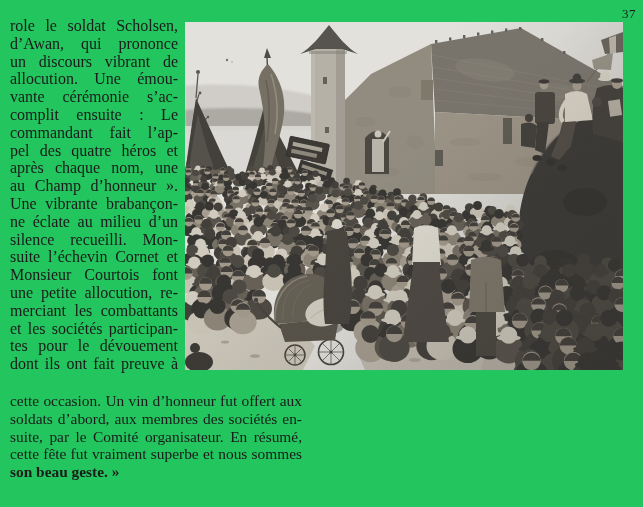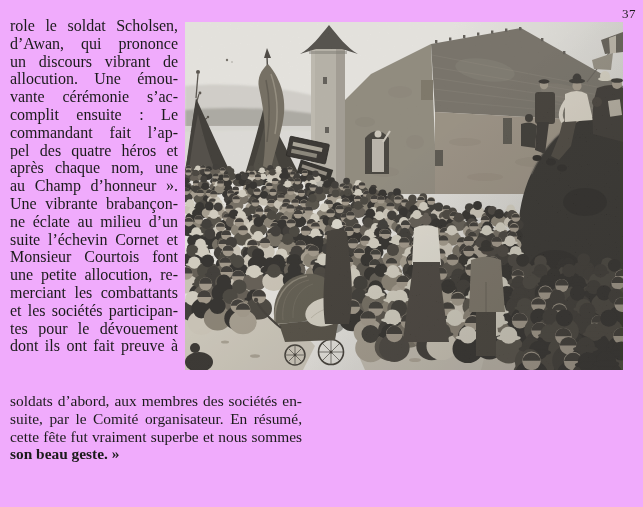--- a/index.html
+++ b/index.html
@@ -1,18 +1,18 @@
 <!DOCTYPE html>
 <html style="--sky_top: #edebe6; --sky_bottom: #d3d2cd; --hills: #8f8c84; --water: #e2e1db; --tower_body: #b6b2a7; --tower_cap: #45423d; --stone_gable: #8b8577; --stone_front: #968c7d; --roof: #6e695f; --roof_light: #938c7f; --door: #37342e; --rock: #262420; --ground: #cfc9bb; --ground2: #c3bdaf; --flag_dark: #2f2c27; --banner_board: #26231f; --banner_text: #b7b0a0; --pram_hood: #565144; --pram_blanket: #d8d3c5; --skin: #9e9484; --light_hat: #d6d1c2;"><head>
 <meta charset="utf-8">
 <style>
   html,body{margin:0;padding:0;}
   body{width:643px;height:507px;background:#ffffff;overflow:hidden;position:relative;
        font-family:"Liberation Serif","DejaVu Serif",serif;color:#1b1b1b;}
-  #page{position:absolute;inset:0;background:#f0abfc;}
+  #page{position:absolute;inset:0;background:#22c55e;}
   #pageno{position:absolute;top:6px;right:7px;font-size:13px;letter-spacing:0.5px;}
   #column{position:absolute;left:10px;top:17px;width:168px;font-size:16px;line-height:17.8px;}
   #closing{position:absolute;left:10px;top:392px;width:292px;font-size:15.4px;line-height:17.8px;}
   .jline{text-align:justify;text-align-last:justify;height:17.8px;overflow:hidden;white-space:normal;}
   .jline.end{text-align-last:left;font-weight:bold;}
   #photo{position:absolute;left:185px;top:22px;width:438px;height:348px;}
   #photo svg{display:block;width:438px;height:348px;}
 </style>
 </head>
 <body>
@@ -27,30 +27,32 @@
     <div class="jline">un discours vibrant de</div>
     <div class="jline">allocution. Une émou-</div>
     <div class="jline">vante cérémonie s’ac-</div>
     <div class="jline">complit ensuite : Le</div>
     <div class="jline">commandant fait l’ap-</div>
     <div class="jline">pel des quatre héros et</div>
     <div class="jline">après chaque nom, une</div>
     <div class="jline">au Champ d’honneur ».</div>
     <div class="jline">Une vibrante brabançon-</div>
     <div class="jline">ne éclate au milieu d’un</div>
+    <div class="jline">silence recueilli. Mon-</div>
     <div class="jline">suite l’échevin Cornet et</div>
     <div class="jline">Monsieur Courtois font</div>
     <div class="jline">une petite allocution, re-</div>
     <div class="jline">merciant les combattants</div>
     <div class="jline">et les sociétés participan-</div>
     <div class="jline">tes pour le dévouement</div>
     <div class="jline">dont ils ont fait preuve à</div>
   </div>
 
   <div id="closing">
+    <div class="jline">cette occasion. Un vin d’honneur fut offert aux</div>
     <div class="jline">soldats d’abord, aux membres des sociétés en-</div>
     <div class="jline">suite, par le Comité organisateur. En résumé,</div>
     <div class="jline">cette fête fut vraiment superbe et nous sommes</div>
     <div class="jline end">son beau geste. »</div>
   </div>
 
   <div id="photo" role="img" aria-label="Black-and-white photograph: a dense crowd with society pennants, a tall processional flag and banner boards gathered before the stone church of Awan with its square pointed tower; spectators sit on a rocky wall at right under the slate roof; a baby carriage stands on the path in the foreground.">
     <svg viewBox="0 0 438 348" preserveAspectRatio="none">
       <defs>
         <linearGradient id="skyG" x1="0" y1="0" x2="1" y2="0.35">

